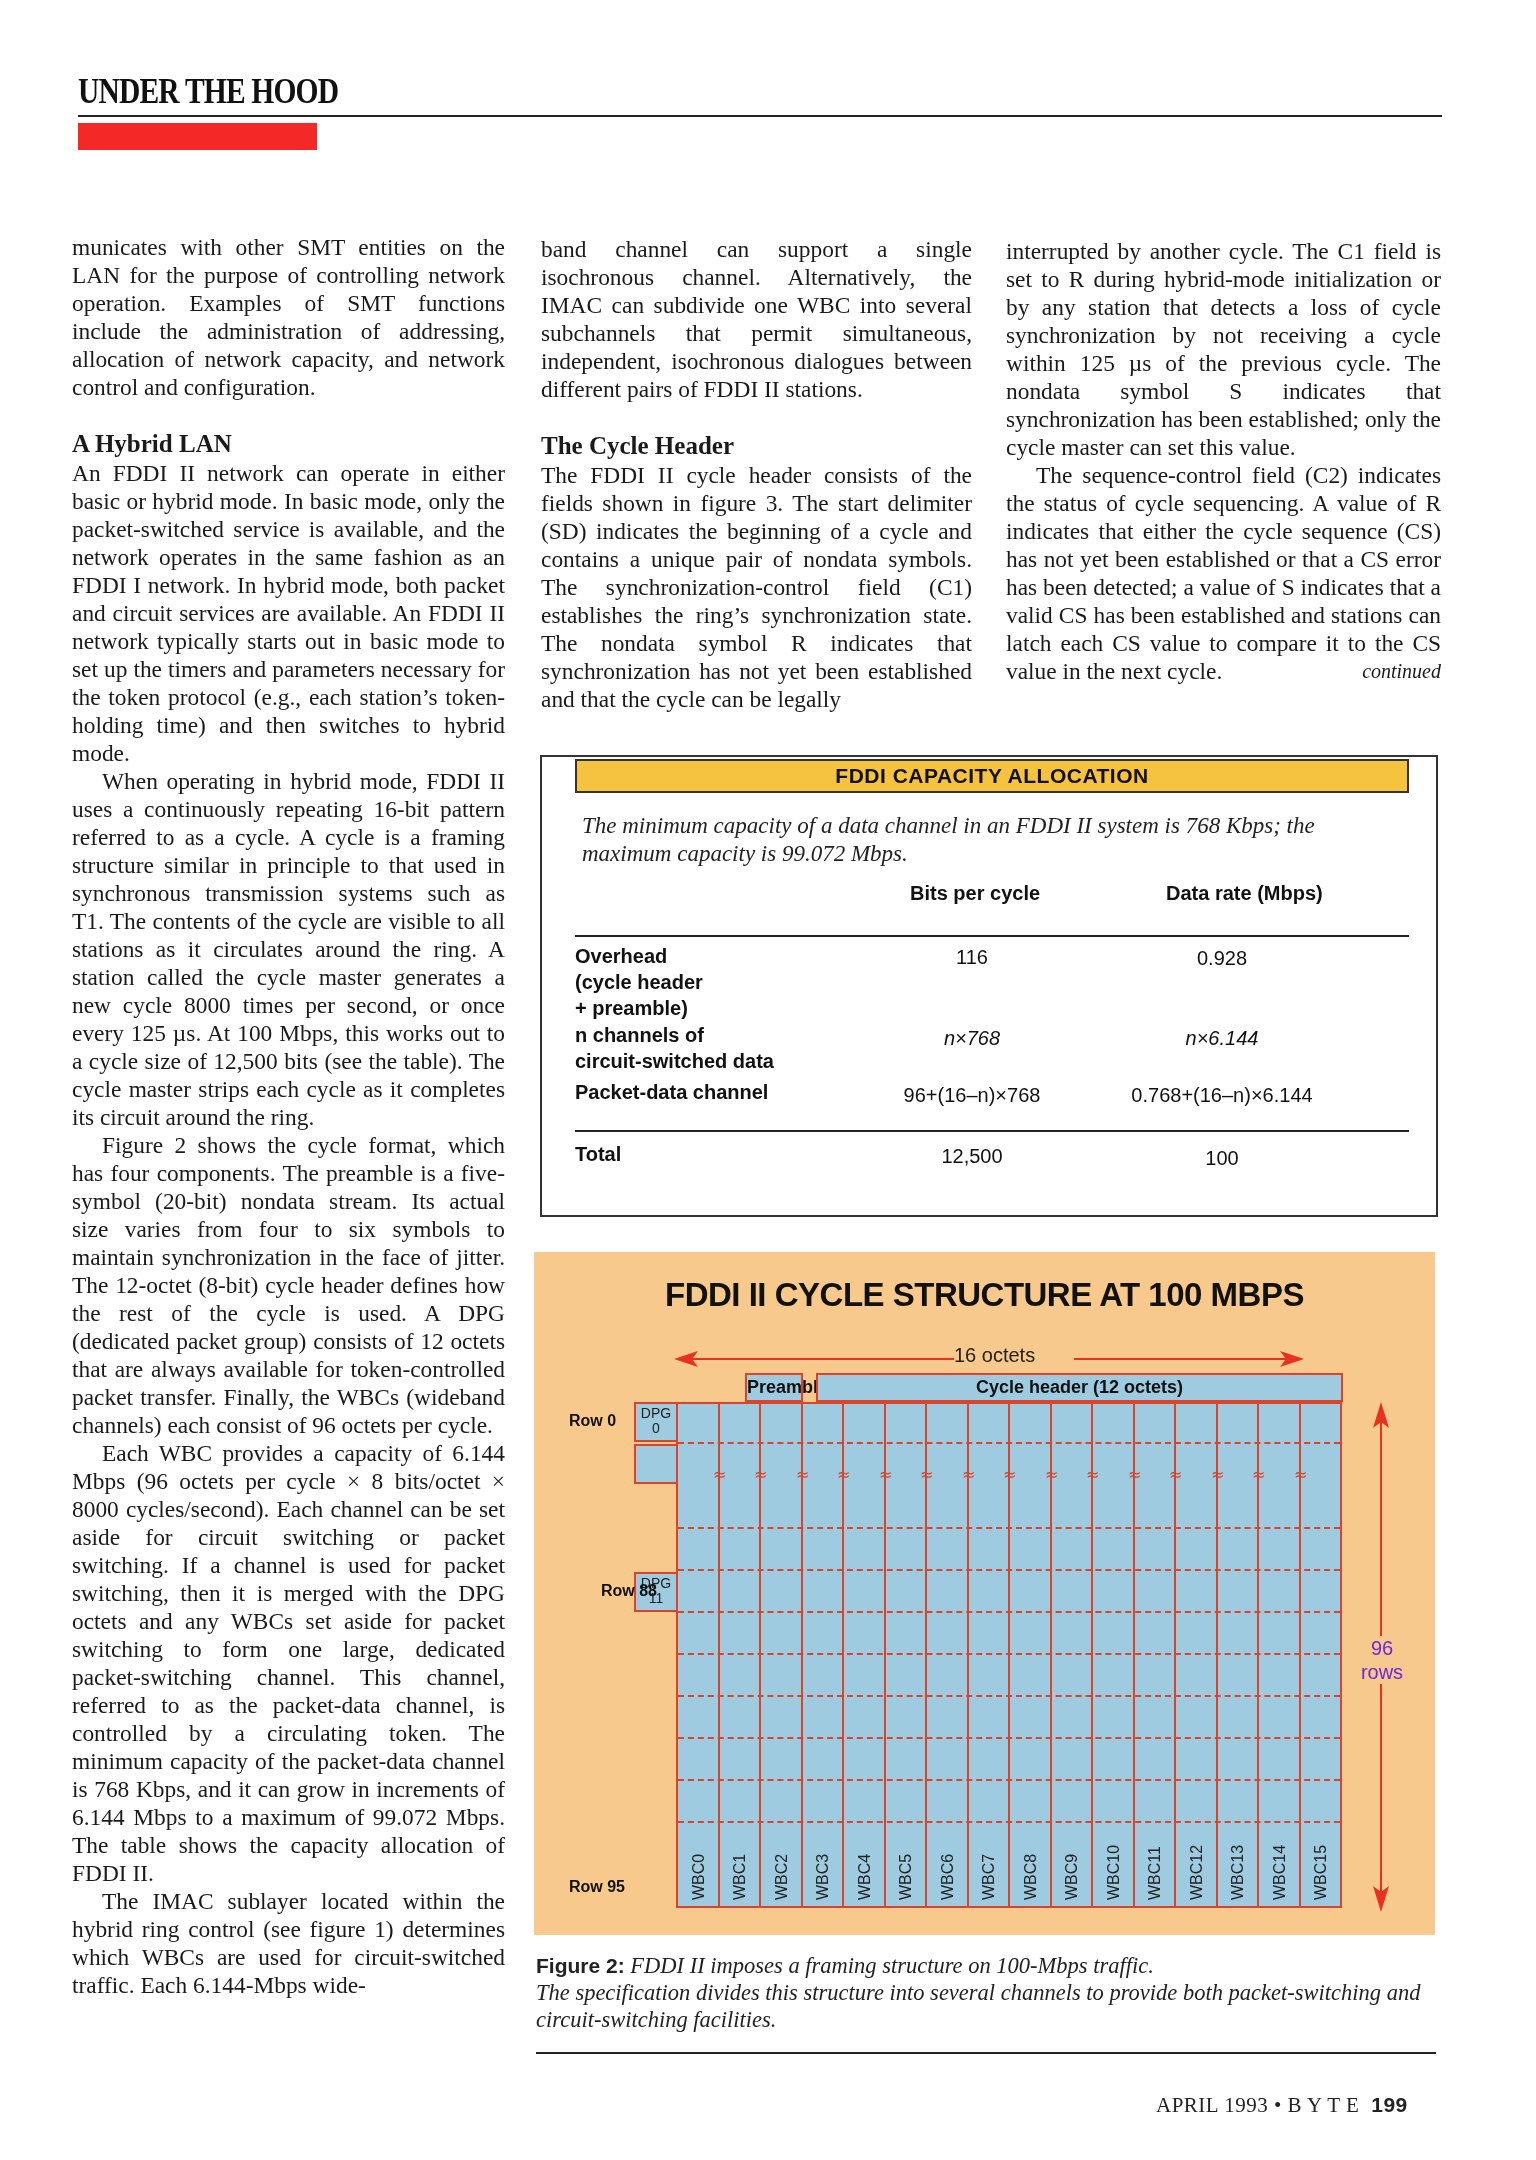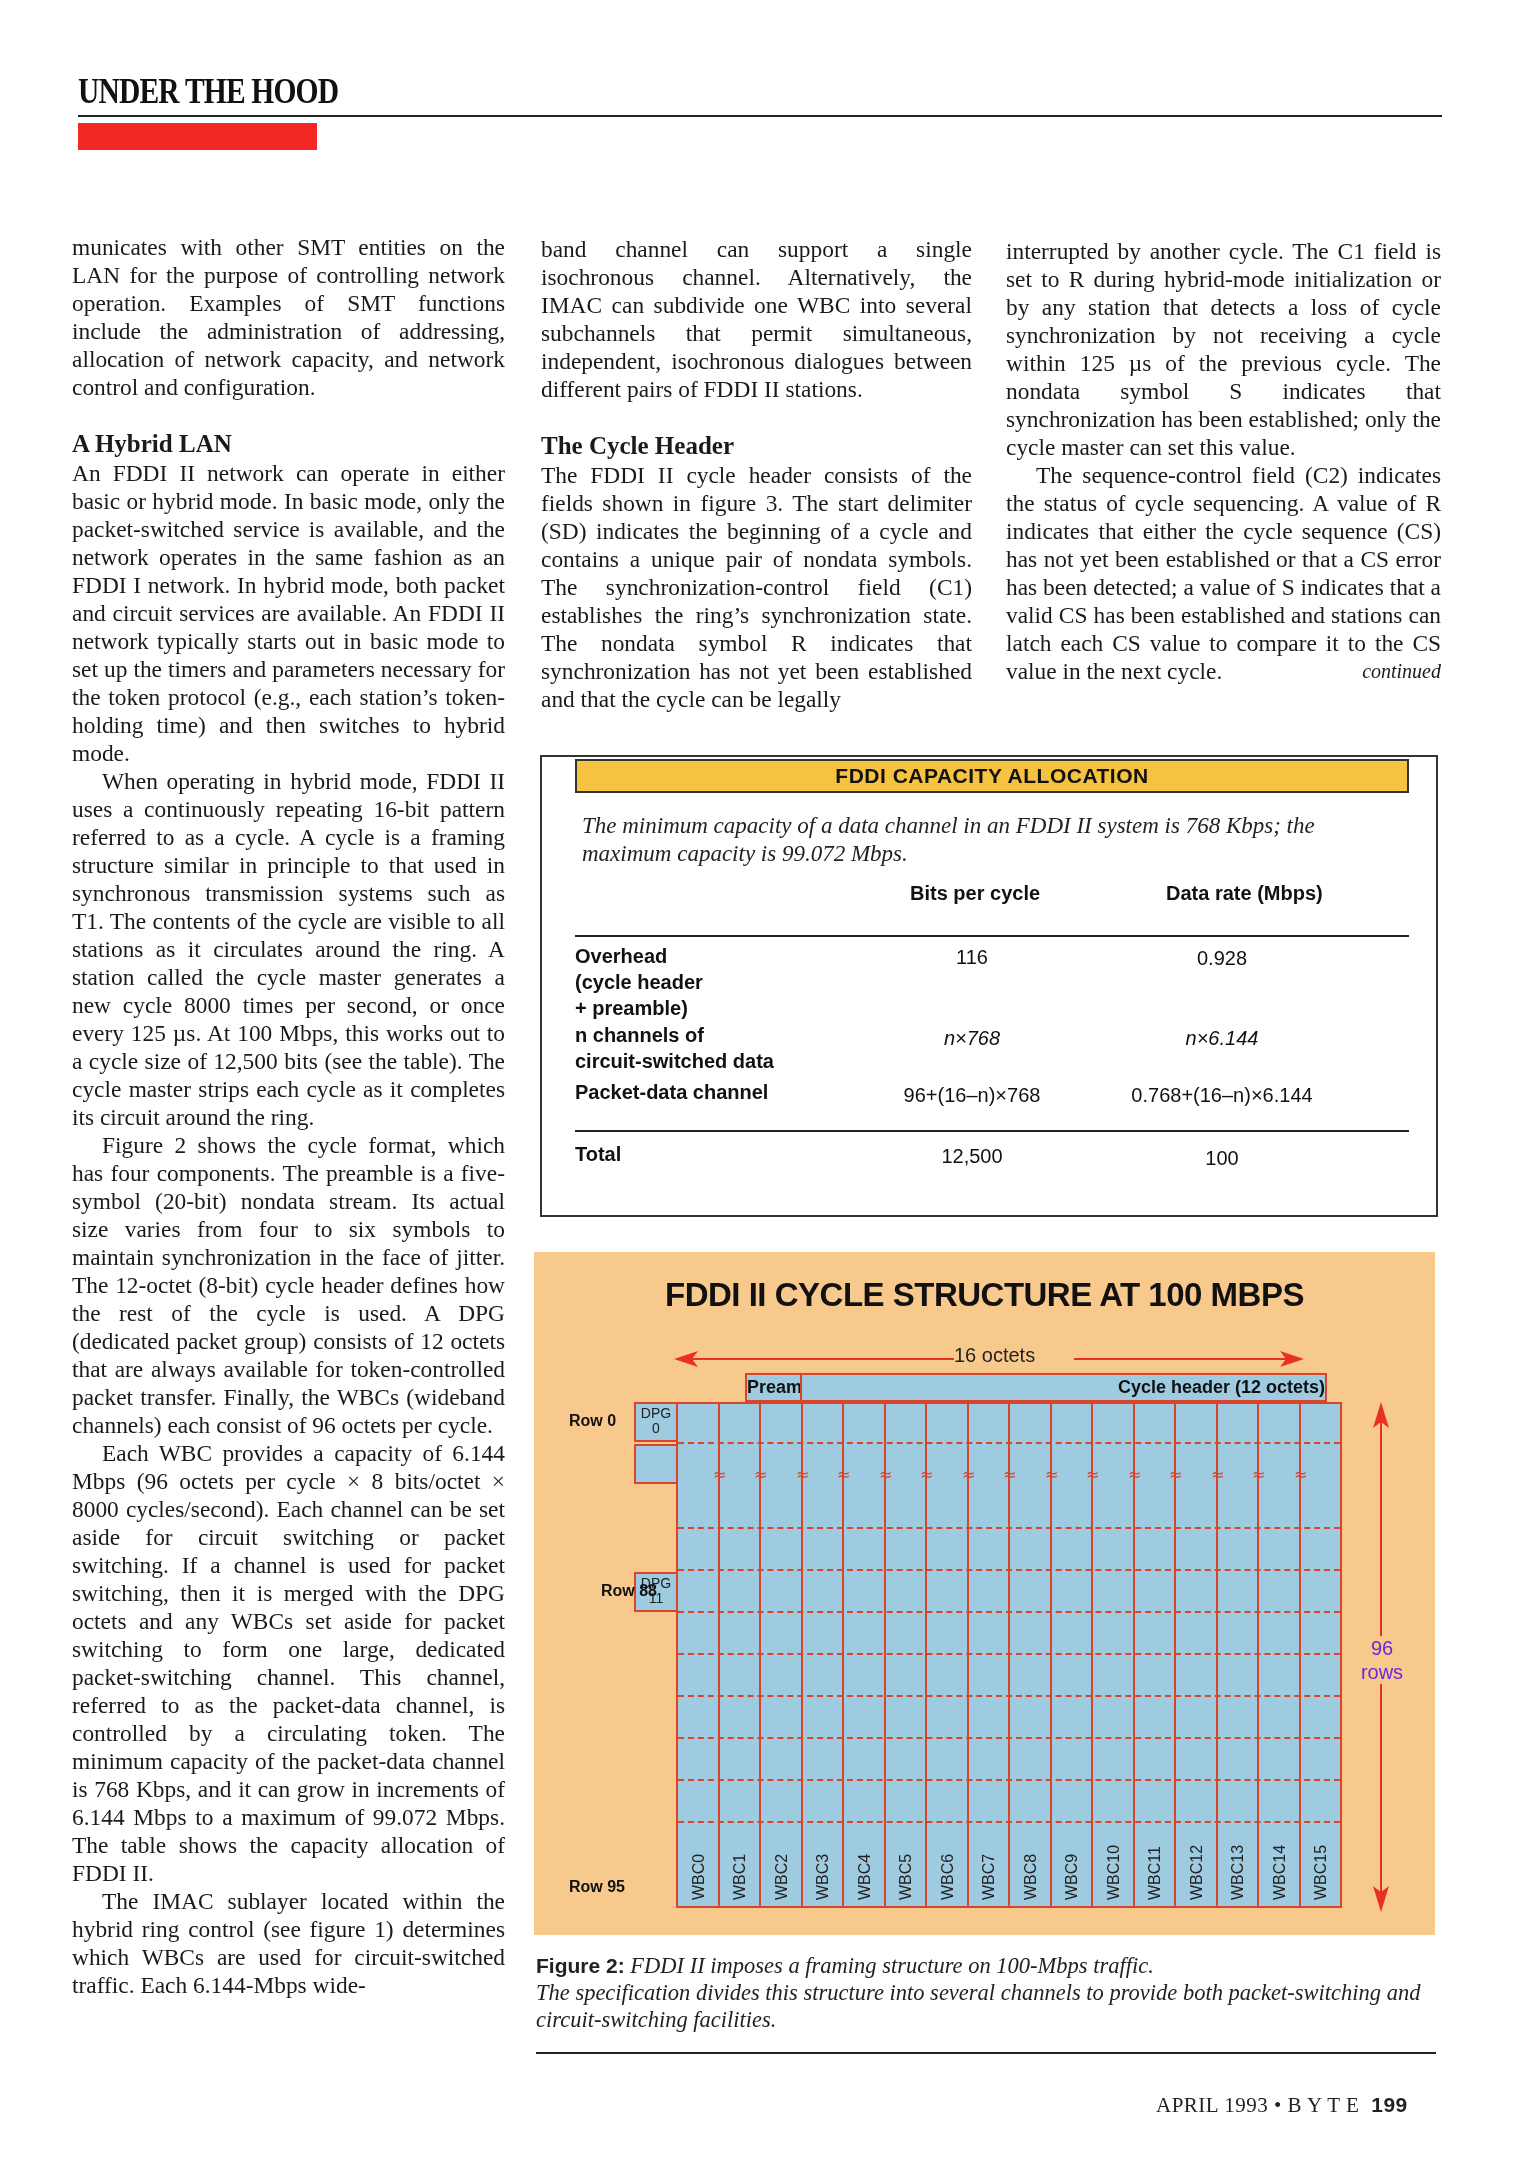--- a/index.html
+++ b/index.html
@@ -181,21 +181,21 @@
   <div class="diag-title">FDDI II CYCLE STRUCTURE AT 100 MBPS</div>
 
   <svg style="position:absolute; left:140px; top:92px;" width="630" height="30">
     <line x1="14" y1="15" x2="616" y2="15" stroke="#e8321f" stroke-width="2"></line>
     <polygon points="0,15 24,7 18,15 24,23" fill="#e8321f"></polygon>
     <polygon points="630,15 606,7 612,15 606,23" fill="#e8321f"></polygon>
   </svg>
   <div class="octets-label">16 octets</div>
 
   <div class="hdr-bar" style="left:211px; width:58px;">Preamble</div>
-  <div class="hdr-bar" style="left:266px; width:527px;text-align:right;">Cycle header (12 octets)</div>
+  <div class="hdr-bar" style="left:282px; width:527px;">Cycle header (12 octets)</div>
 
   <div class="grid">
     <div class="vline" style="left:40px;"></div>
     <div class="vline" style="left:81px;"></div>
     <div class="vline" style="left:123px;"></div>
     <div class="vline" style="left:164px;"></div>
     <div class="vline" style="left:206px;"></div>
     <div class="vline" style="left:247px;"></div>
     <div class="vline" style="left:289px;"></div>
     <div class="vline" style="left:330px;"></div>

